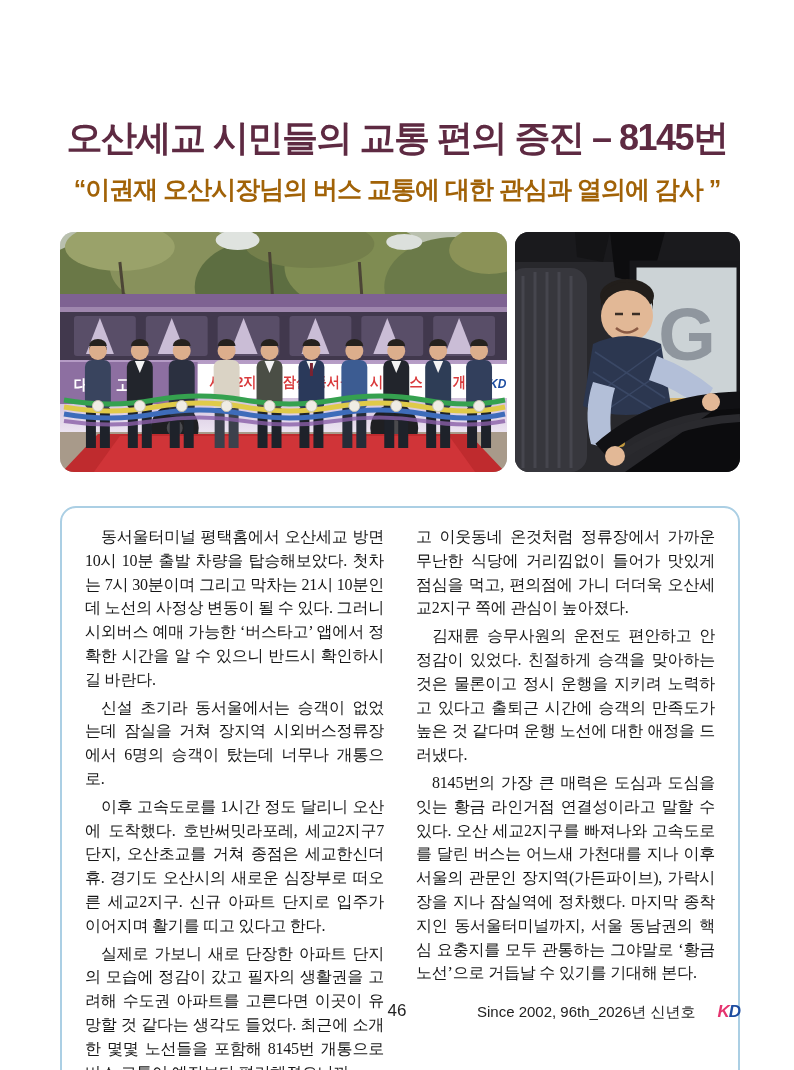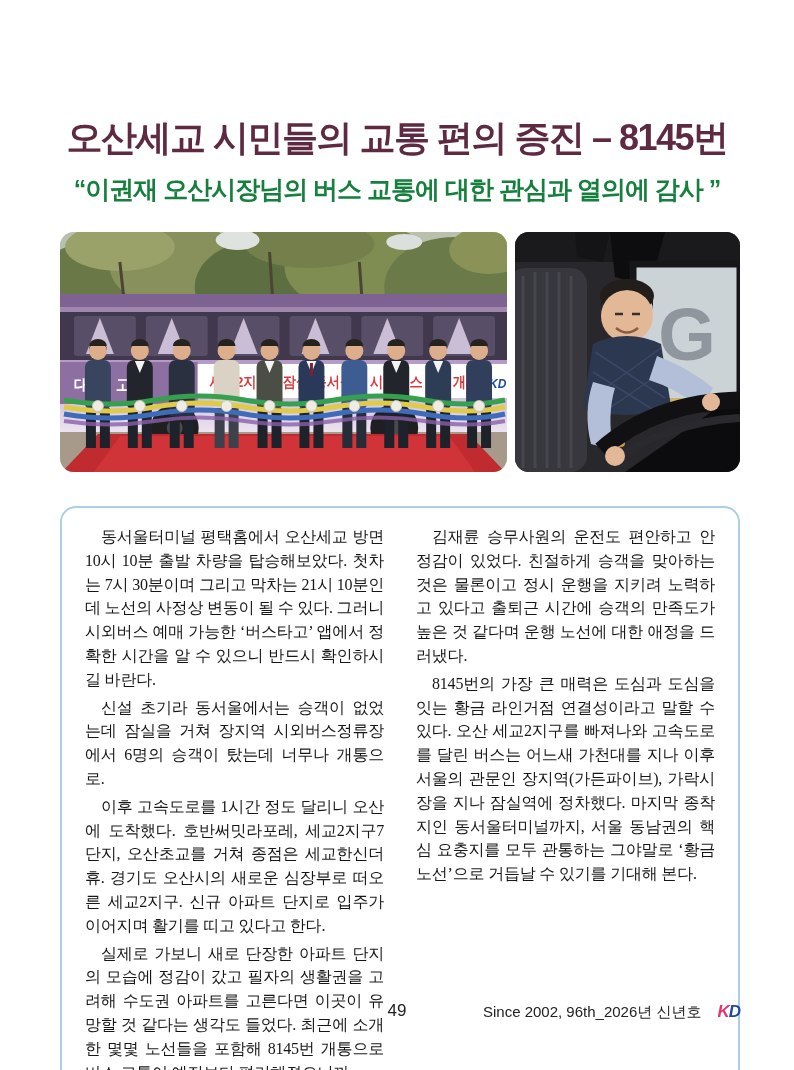--- a/index.html
+++ b/index.html
@@ -7,21 +7,21 @@
     position:relative;width:794px;height:1070px;background:#ffffff;overflow:hidden;
     font-family:"Liberation Sans","DejaVu Sans",sans-serif;
   }
   .title{
     margin:0;padding:114px 18px 0;text-align:center;
     font-size:36px;font-weight:800;letter-spacing:-1.5px;color:#5e2a42;
     font-family:"Liberation Sans","DejaVu Sans",sans-serif;
   }
   .subtitle{
     margin:10px 0 0;text-align:center;
-    font-size:25px;font-weight:700;letter-spacing:-1px;color:#15803d;
+    font-size:25px;font-weight:700;letter-spacing:-1px;color:#a16207;
   }
   .photos{display:flex;gap:8px;margin:26px 54px 0 60px;}
   .photo{border-radius:14px;overflow:hidden;background:#ccc;}
   .photo svg{display:block;width:100%;height:100%;}
   .photo-left{width:447px;height:240px;}
   .photo-right{width:225px;height:240px;}
   .article-box{
     box-sizing:border-box;margin:34px 54px 0 60px;width:680px;
     border:2px solid #abcfe4;border-radius:16px;
     padding:13px 19px 15px;display:flex;gap:24px;background:#fff;
@@ -36,21 +36,21 @@
   .col p.indent{text-indent:16px;}
   .kd{font-style:italic;font-weight:800;letter-spacing:-1px;font-family:"Liberation Sans",sans-serif;}
   .kd .k{color:#e5346f;}
   .kd .d{color:#1d4da1;}
   .footer-pageno{
     position:absolute;left:0;right:0;top:1001px;text-align:center;
     font-size:17px;color:#222;
   }
   .footer-right{
     position:absolute;right:54px;top:1002px;
-    font-size:15px;color:#222;display:flex;align-items:center;gap:16px;
+    font-size:15px;color:#222;display:flex;align-items:center;gap:22px;
   }
   .footer-right .kd{font-size:17px;}
 </style>
 </head>
 <body>
 
 <div class="page">
 
   <h1 class="title">오산세교 시민들의 교통 편의 증진 – 8145번</h1>
   <h2 class="subtitle">“이권재 오산시장님의 버스 교통에 대한 관심과 열의에 감사 ”</h2>
@@ -278,24 +278,25 @@
 
   <div class="article-box">
     <div class="col">
       <p class="indent">동서울터미널 평택홈에서 오산세교 방면 10시 10분 출발 차량을 탑승해보았다. 첫차는 7시 30분이며 그리고 막차는 21시 10분인데 노선의 사정상 변동이 될 수 있다. 그러니 시외버스 예매 가능한 ‘버스타고’ 앱에서 정확한 시간을 알 수 있으니 반드시 확인하시길 바란다.</p>
       <p class="indent">신설 초기라 동서울에서는 승객이 없었는데 잠실을 거쳐 장지역 시외버스정류장에서 6명의 승객이 탔는데 너무나 개통으로.</p>
       <p class="indent">이후 고속도로를 1시간 정도 달리니 오산에 도착했다. 호반써밋라포레, 세교2지구7단지, 오산초교를 거쳐 종점은 세교한신더휴. 경기도 오산시의 새로운 심장부로 떠오른 세교2지구. 신규 아파트 단지로 입주가 이어지며 활기를 띠고 있다고 한다.</p>
       <p class="indent">실제로 가보니 새로 단장한 아파트 단지의 모습에 정감이 갔고 필자의 생활권을 고려해 수도권 아파트를 고른다면 이곳이 유망할 것 같다는 생각도 들었다. 최근에 소개한 몇몇 노선들을 포함해  8145번 개통으로 버스 교통이 예전보다 편리해졌으니까.</p>
       <p class="indent">오산에 자주 가다보니 더욱 가깝게 느껴진 것은 물론이</p>
     </div>
     <div class="col">
+      <p>고  이웃동네 온것처럼 정류장에서 가까운 무난한 식당에 거리낌없이 들어가 맛있게 점심을 먹고, 편의점에 가니 더더욱 오산세교2지구 쪽에 관심이 높아졌다.</p>
       <p class="indent">김재륜 승무사원의 운전도 편안하고 안정감이 있었다. 친절하게 승객을 맞아하는 것은 물론이고 정시 운행을 지키려 노력하고 있다고 출퇴근 시간에 승객의 만족도가 높은 것 같다며 운행 노선에 대한 애정을 드러냈다.</p>
       <p class="indent"><span>8145번의 가장 큰 매력은 도심과 도심을 잇는 황금 라인거점 연결성이라고 말할 수 있다. 오산 세교2지구를 빠져나와 고속도로를 달린 버스는 어느새 가천대를 지나 이후 서울의 관문인 장지역(가든파이브), 가락시장을 지나 잠실역에 정차했다. 마지막 종착지인 동서울터미널까지, 서울 동남권의 핵심 요충지를 모두 관통하는 그야말로 ‘황금 노선’으로 거듭날 수 있기를 기대해 본다.</span></p>
     </div>
   </div>
 
-  <div class="footer-pageno">49</div>
+  <div class="footer-pageno">46</div>
   <div class="footer-right">
     <span>Since 2002, 96th_2026년 신년호</span>
     <span class="kd"><span class="k">K</span><span class="d">D</span></span>
   </div>
 
 </div>
 
 </body></html>

